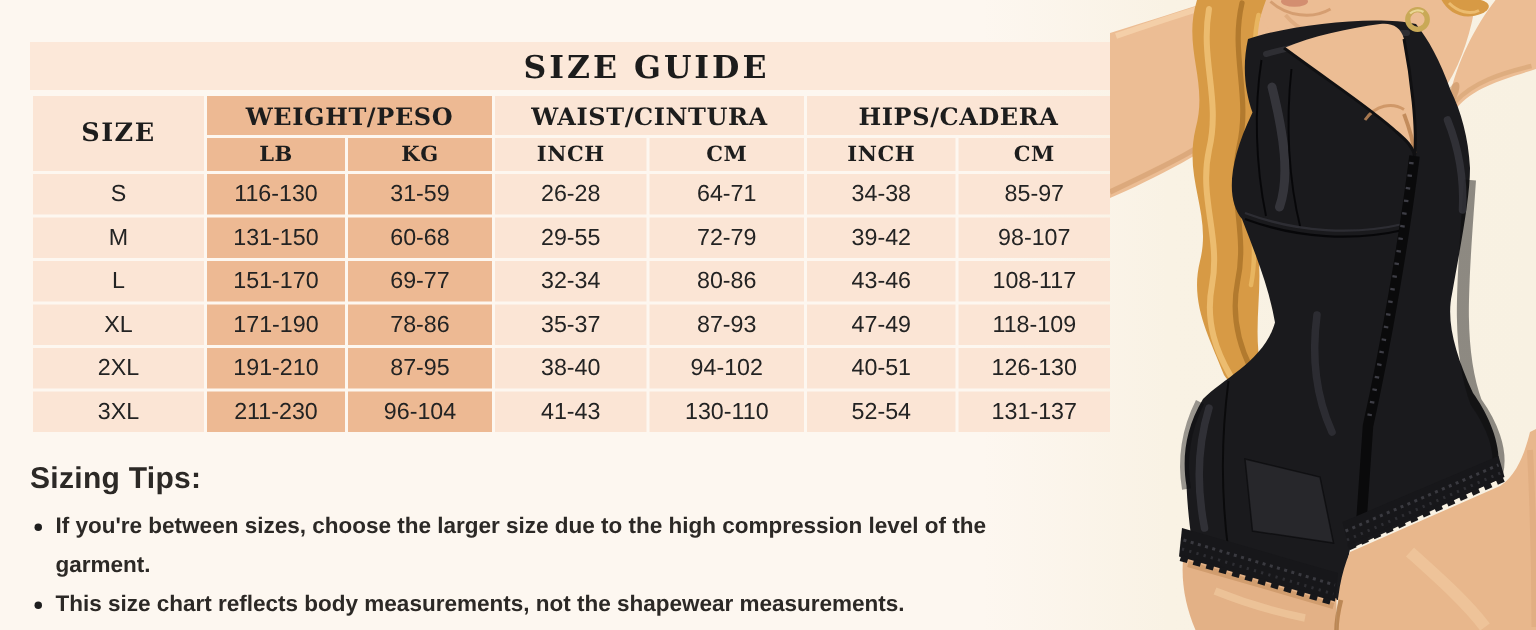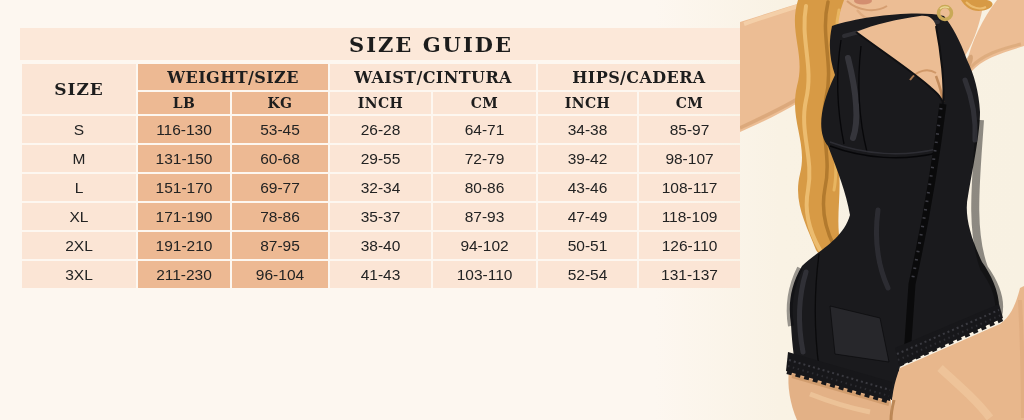--- a/index.html
+++ b/index.html
@@ -64,38 +64,38 @@
           <col style="width:92px">
           <col style="width:96px">
         <col style="width:101px">
           <col style="width:103px">
           <col style="width:99px">
           <col style="width:101px">
       </colgroup>
       <thead>
         <tr class="group-row">
           <th rowspan="2" class="size-head">SIZE</th>
-          <th colspan="2" class="hl">WEIGHT/SIZE</th>
+          <th colspan="2" class="hl">WEIGHT/PESO</th>
           <th colspan="2">WAIST/CINTURA</th>
           <th colspan="2">HIPS/CADERA</th>
         </tr>
         <tr class="sub-row">
           <th class="hl">LB</th>
           <th class="hl">KG</th>
           <th>INCH</th>
           <th>CM</th>
           <th>INCH</th>
           <th>CM</th>
         </tr>
       </thead>
       <tbody>
         <tr>
           <td>S</td>
           <td class="hl">116-130</td>
-          <td class="hl">53-45</td>
+          <td class="hl">31-59</td>
           <td>26-28</td>
           <td>64-71</td>
           <td>34-38</td>
           <td>85-97</td>
         </tr>
         <tr>
           <td>M</td>
           <td class="hl">131-150</td>
           <td class="hl">60-68</td>
           <td>29-55</td>
@@ -120,36 +120,43 @@
           <td>87-93</td>
           <td>47-49</td>
           <td>118-109</td>
         </tr>
         <tr>
           <td>2XL</td>
           <td class="hl">191-210</td>
           <td class="hl">87-95</td>
           <td>38-40</td>
           <td>94-102</td>
-          <td>50-51</td>
-          <td>126-110</td>
+          <td>40-51</td>
+          <td>126-130</td>
         </tr>
         <tr>
           <td>3XL</td>
           <td class="hl">211-230</td>
           <td class="hl">96-104</td>
           <td>41-43</td>
-          <td>103-110</td>
+          <td>130-110</td>
           <td>52-54</td>
           <td>131-137</td>
         </tr>
       </tbody>
     </table>
   </section>
 
+  <div class="tips">
+    <h2>Sizing Tips:</h2>
+    <ul>
+      <li>If you're between sizes, choose the larger size due to the high compression level of the garment.</li>
+      <li>This size chart reflects body measurements, not the shapewear measurements.</li>
+    </ul>
+  </div>
 
   <div class="photo">
     <svg width="284" height="420" viewBox="0 0 284 420" xmlns="http://www.w3.org/2000/svg">
 
       <g>
         <path d="M0,22 C26,14 50,6 70,0 L118,0 C112,22 103,44 94,62 C95,68 95,72 95,77 C68,100 28,120 0,132 Z" fill="#ecbd94"></path>
         <path d="M0,128 C34,112 68,96 92,75" stroke="#d6a172" stroke-width="3.5" fill="none" opacity="0.7"></path>
         <path d="M4,24 C30,15 52,8 68,3" stroke="#f6d3ad" stroke-width="4" fill="none" opacity="0.8"></path>
       </g>
 

